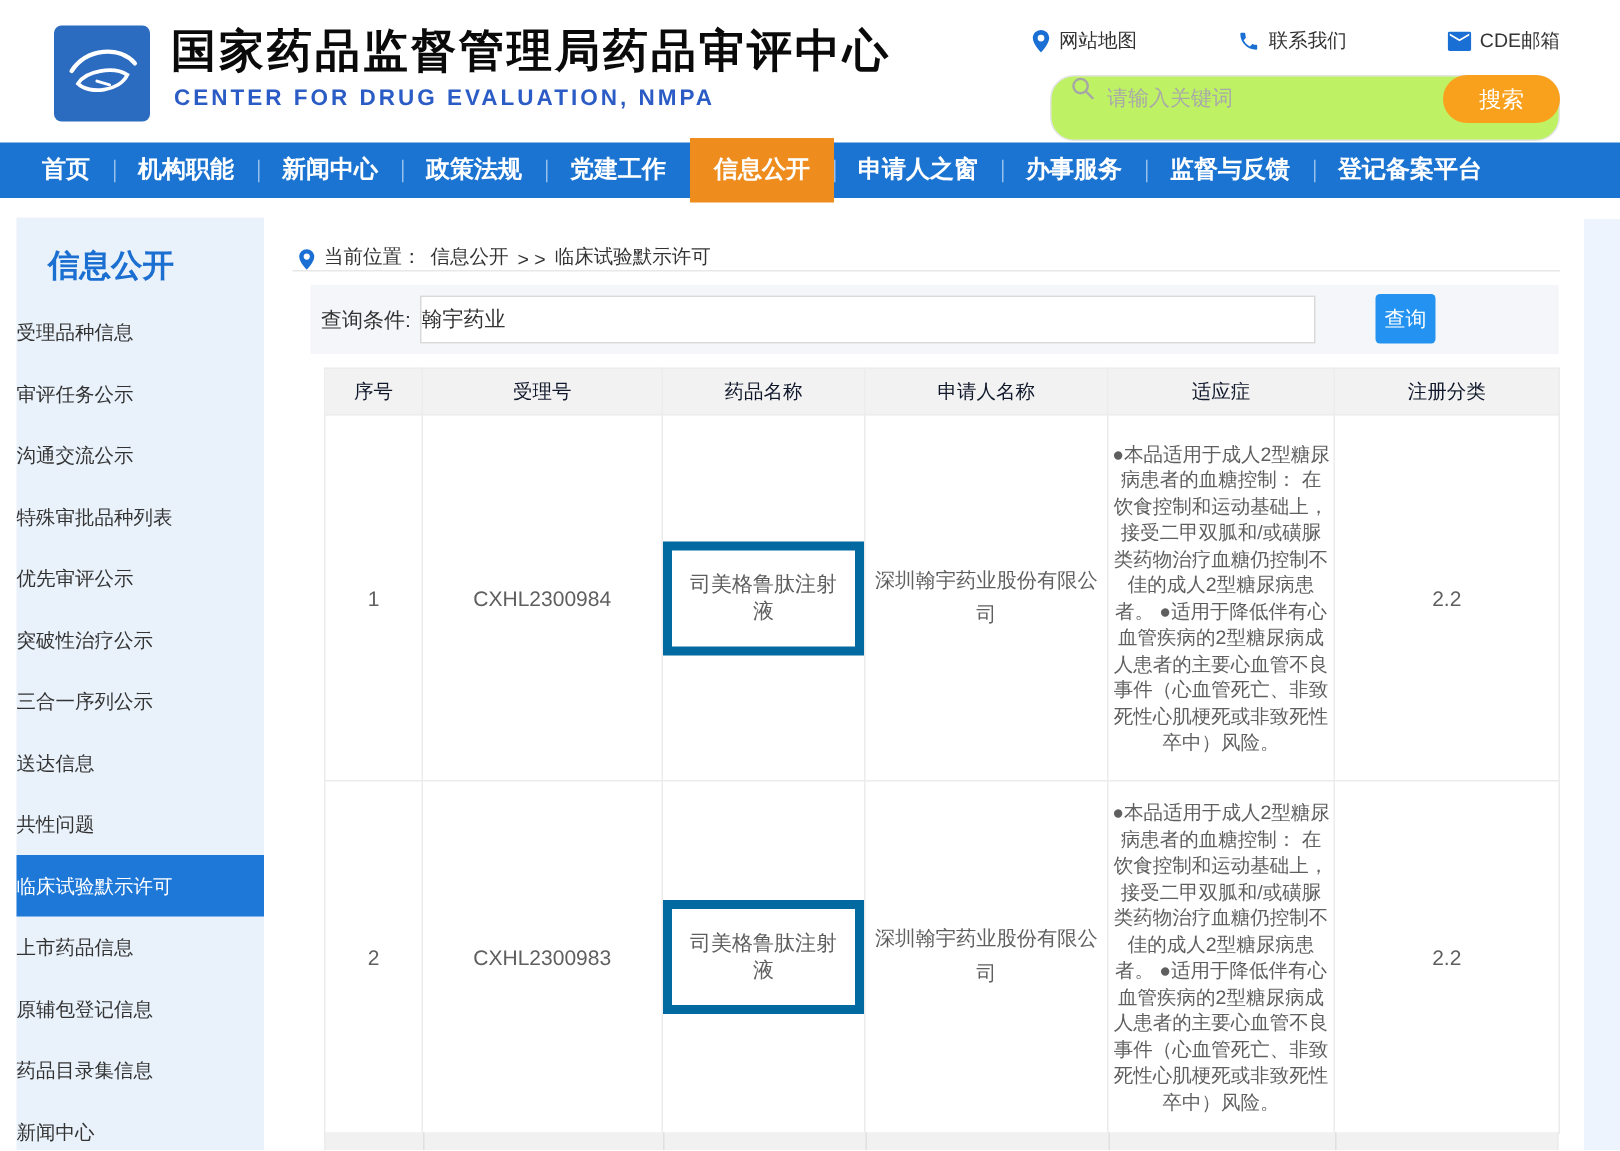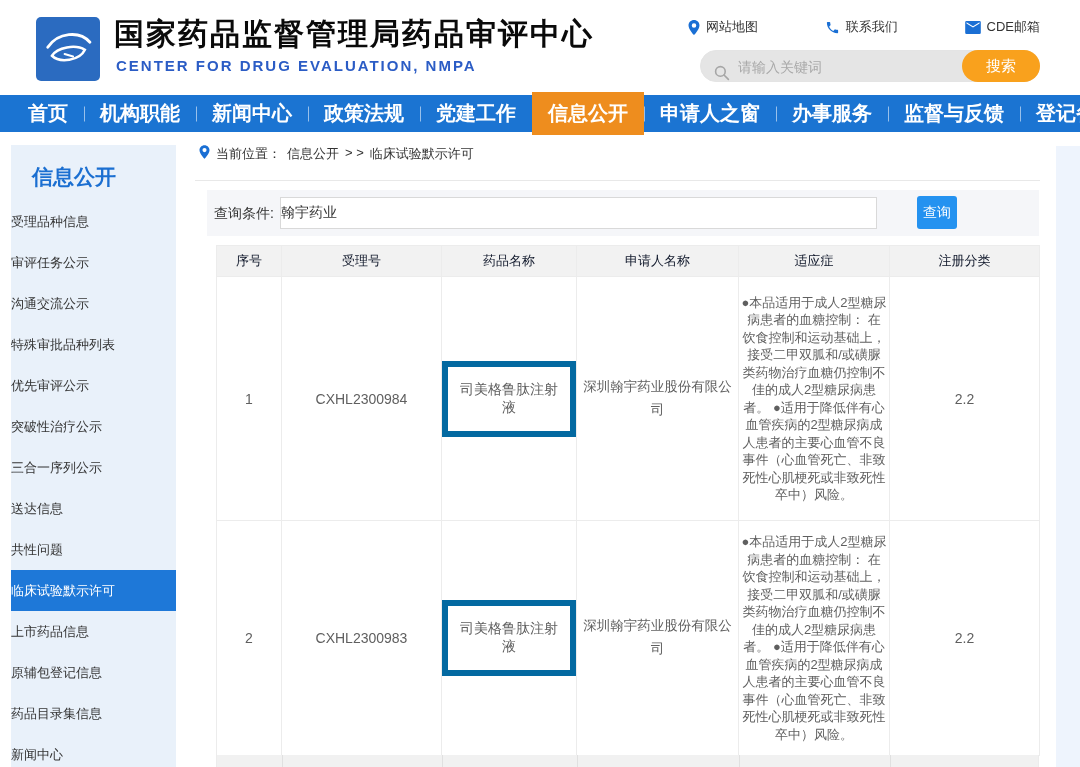--- a/index.html
+++ b/index.html
@@ -10,51 +10,51 @@
   .logo { position:absolute; left:36px; top:17px; width:64px; height:64px;
           background:#2b6bc0; border-radius:5px; display:flex; align-items:center; justify-content:center; }
   .site-title { position:absolute; left:114px; top:14px; font-size:30px; font-weight:bold;
                 color:#0a0a0a; letter-spacing:2px; white-space:nowrap; }
   .site-subtitle { position:absolute; left:116px; top:57px; font-size:15px; font-weight:bold;
                    color:#2b5cc5; letter-spacing:2px; white-space:nowrap; }
   .quick-links { position:absolute; left:688px; top:18px; width:352px; display:flex;
                  justify-content:space-between; align-items:center; }
   .quick-link { display:flex; align-items:center; gap:6px; font-size:13px; color:#333; cursor:pointer; }
   .quick-link svg { display:block; }
-  .search-pill { position:absolute; left:700px; top:50px; width:340px; height:32px;
-                 border:1px solid #e4e4e4; border-radius:16px; background:#e5e5e5;
-                 display:flex; align-items:flex-end; }
+  .search-pill { position:absolute; left:700px; top:50px; width:340px; height:44px;
+                 border:1px solid #e4e4e4; border-radius:16px; background:#bef264;
+                 display:flex; align-items:flex-start; }
   .search-pill svg { margin-left:13px; }
   .search-input { border:none; outline:none; flex:1; height:28px; margin-left:8px;
                   font-size:14px; color:#333; background:transparent; font-family:inherit; }
   .search-input::placeholder { color:#a9a9a9; }
   .search-btn { position:absolute; right:-1px; top:-1px; height:32px; width:78px;
                 background:#f9a11d; border:none; border-radius:16px; color:#fff;
                 font-size:15px; cursor:pointer; font-family:inherit; }
 
   
   .nav { position:absolute; left:0; top:95px; width:1080px; height:37px; background:#1b74d2;
          display:flex; align-items:center; padding-left:12px; }
   .nav-item { position:relative; height:37px; display:flex; align-items:center; padding:0 16px;
-              color:#fff; font-size:20px; font-weight:bold; cursor:pointer; white-space:nowrap; }
+              color:#fff; font-size:16px; font-weight:bold; cursor:pointer; white-space:nowrap; }
   .nav-item:not(:first-child)::before { content:''; position:absolute; left:0; top:50%;
               transform:translateY(-50%); width:1px; height:15px; background:rgba(255,255,255,.55); }
   .nav-item.active { background:#ee8d1e; height:43px; margin-top:-3px; margin-bottom:-3px; }
   .nav-item.active::before { display:none; }
 
   
   .sidebar { position:absolute; left:11px; top:145px; width:165px; height:622px; background:#e9f1fa; }
   .sidebar-title { padding:18px 0 10px 21px; font-size:21px; font-weight:bold; color:#1b6fd1; }
   .side-item { height:41px; line-height:41px; font-size:13px; color:#333;
                cursor:pointer; white-space:nowrap; }
   .side-item.active { background:#1e78d8; color:#fff; }
 
   
   .main { position:absolute; left:195px; top:145px; width:845px; height:622px; }
-  .breadcrumb { display:flex; align-items:flex-start; gap:6px; height:36px; font-size:13px; color:#333;
+  .breadcrumb { display:flex; align-items:flex-end; gap:6px; height:36px; font-size:13px; color:#333;
                 border-bottom:1px solid #e8e8e8; padding-left:4px; }
   .breadcrumb .bc-link { cursor:pointer; }
   .query-bar { position:absolute; left:12px; top:45px; width:832px; height:46px; background:#f5f6f9; }
   .query-label { position:absolute; left:7px; top:15px; font-size:14px; color:#333; }
   .query-input { position:absolute; left:73px; top:7px; width:597px; height:32px;
                  border:1px solid #d9d9d9; font-size:14px; color:#333; 
                  background:#fff; outline:none; font-family:inherit; }
   .query-btn { position:absolute; left:710px; top:6px; width:40px; height:33px; background:#2492f0;
                border:none; border-radius:3px; color:#fff; font-size:14px; cursor:pointer; font-family:inherit; }
 

